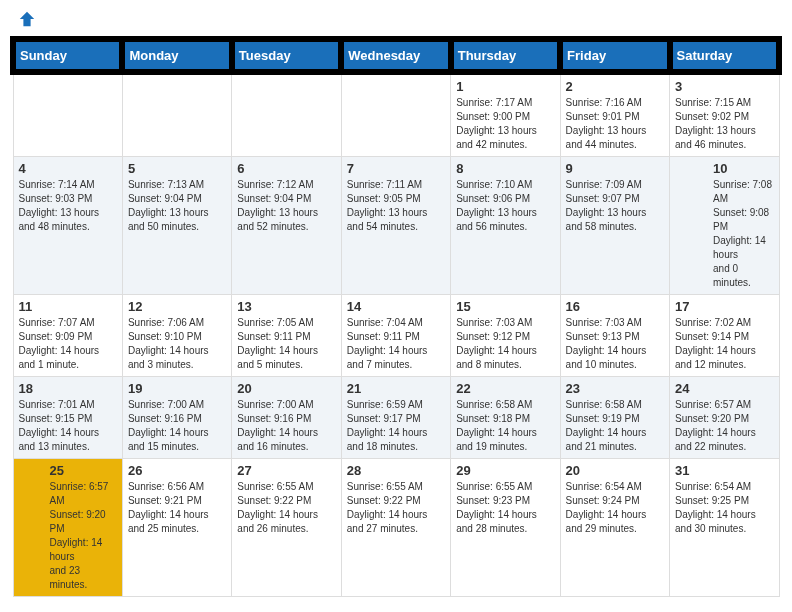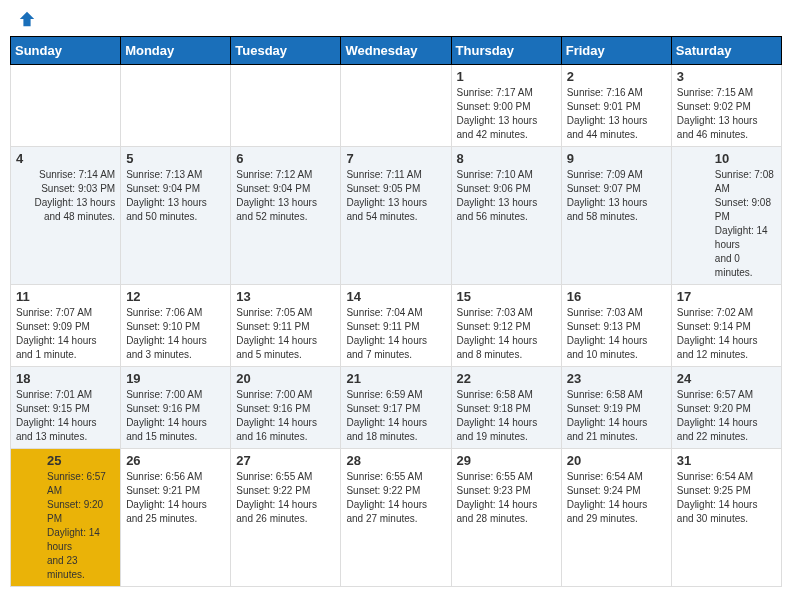--- a/index.html
+++ b/index.html
@@ -54,21 +54,21 @@
       border-collapse: collapse;
       border: 1px solid #ccc;
     }
     .calendar th {
       background-color: #1a6fba;
       color: white;
       font-size: 13px;
       font-weight: bold;
       padding: 6px 4px;
       text-align: left;
-      border: 1px solid #000000;
+      border: 6px solid #000000;
     }
     .calendar td {
       vertical-align: top;
       padding: 4px 5px;
       border: 1px solid #ddd;
       width: 14.28%;
       min-height: 90px;
       font-size: 10px;
       color: #333;
       background: #fff;
@@ -154,21 +154,21 @@
           <span class="day-number">3</span>
           <div class="day-info" style="white-space: pre-line;">Sunrise: 7:15 AM
 Sunset: 9:02 PM
 Daylight: 13 hours
 and 46 minutes.</div>
         </td>
       </tr>
       <tr>
         <td style="background: rgb(240, 244, 248);">
           <span class="day-number">4</span>
-          <div class="day-info" style="white-space: pre-line; text-align: right;">Sunrise: 7:14 AM
+          <div class="day-info" style="white-space: pre-line;">Sunrise: 7:14 AM
 Sunset: 9:03 PM
 Daylight: 13 hours
 and 48 minutes.</div>
         </td>
         <td style="background: rgb(240, 244, 248);">
           <span class="day-number">5</span>
           <div class="day-info" style="white-space: pre-line;">Sunrise: 7:13 AM
 Sunset: 9:04 PM
 Daylight: 13 hours
 and 50 minutes.</div>

